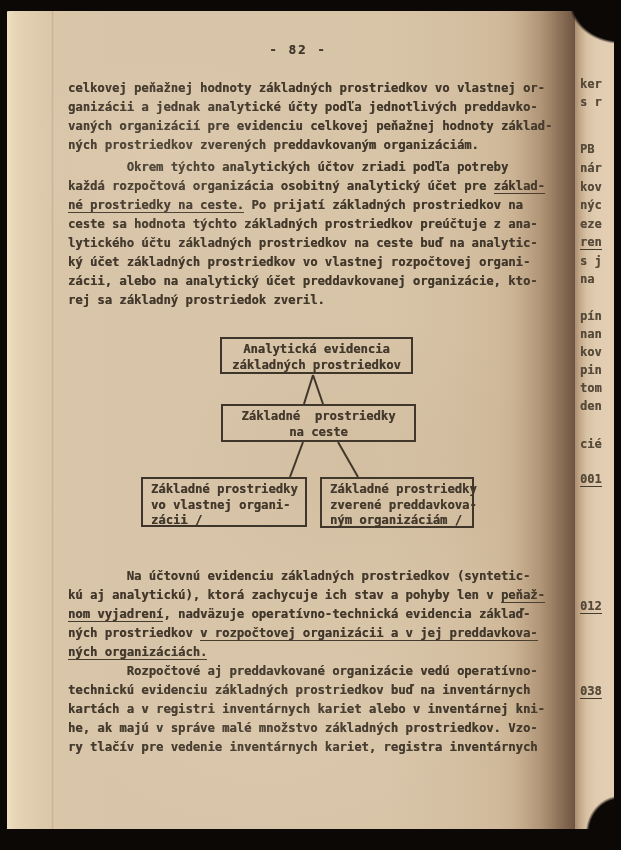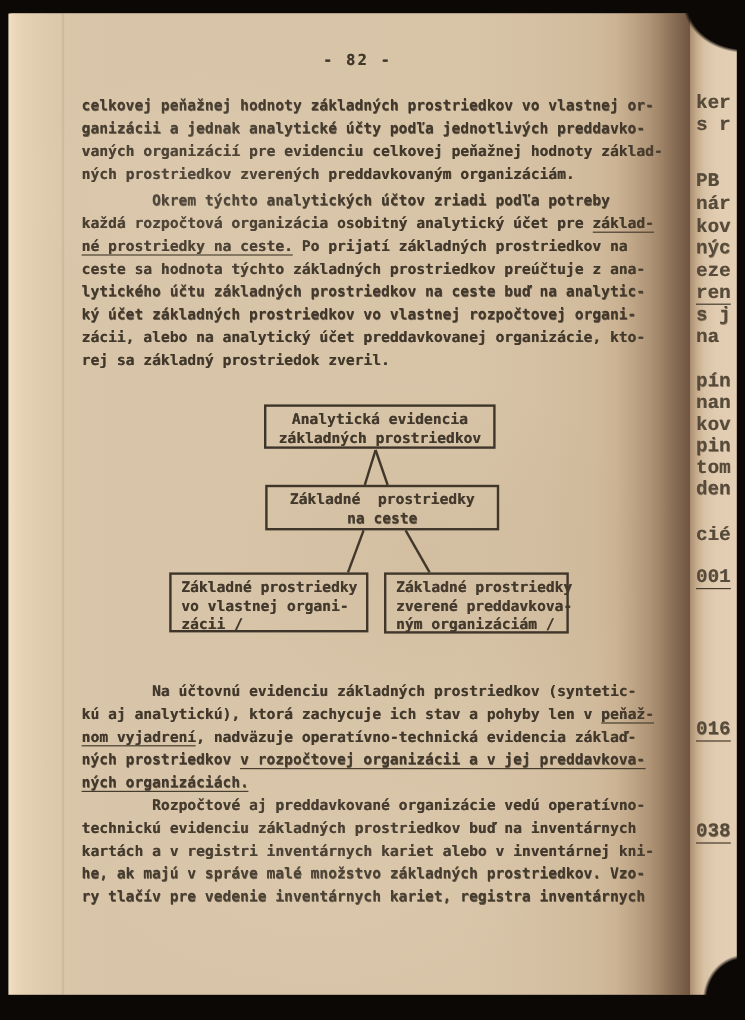--- a/index.html
+++ b/index.html
@@ -62,23 +62,22 @@
   .b3{left:313px;top:466px;width:154px;height:51px;padding-left:8px;}
   .connectors{position:absolute;left:0;top:0;width:568px;height:818px;pointer-events:none;}
   .connectors line{stroke:#3e352a;stroke-width:2;}
   
   .next-page{
     position:absolute;left:575px;top:13px;width:39px;height:816px;overflow:hidden;
     background:linear-gradient(90deg,#a98d71 0%,#c3a888 12%,#d8c2a5 30%,#e2ccb1 55%,#e4cfb4 100%);
   }
   .frag{
     position:absolute;left:5px;white-space:nowrap;
-    font-size:16px;font-weight:bold;color:#564a3a;
+    font-size:12px;font-weight:bold;color:#564a3a;
     text-shadow:0.3px 0.3px 0.5px rgba(80,66,50,0.6);
-    font-family:Liberation Mono, monospace;
   }
   
   .corner-tr{
     position:absolute;right:0;top:0;width:62px;height:52px;z-index:5;pointer-events:none;
     background:radial-gradient(ellipse at top right, var(--frame) 56%, rgba(11,8,6,0) 60%);
   }
   .corner-br{
     position:absolute;right:0;bottom:16px;width:44px;height:48px;z-index:5;pointer-events:none;
     background:radial-gradient(ellipse at bottom right, var(--frame) 52%, rgba(11,8,6,0) 57%);
   }
@@ -153,19 +152,19 @@
     <div class="frag" style="top: 241px;">s j</div>
     <div class="frag" style="top: 259px; text-align: right;">na</div>
     <div class="frag" style="top: 296px;">pín</div>
     <div class="frag" style="top: 314px;">nan</div>
     <div class="frag" style="top: 332px;">kov</div>
     <div class="frag" style="top: 350px; text-align: center;">pin</div>
     <div class="frag" style="top: 368px;">tom</div>
     <div class="frag" style="top: 386px; text-align: center;">den</div>
     <div class="frag" style="top: 424px; text-align: right;">cié</div>
     <div class="frag u" style="top: 459px;">001</div>
-    <div class="frag u" style="top: 586px;">016</div>
+    <div class="frag u" style="top: 586px;">012</div>
     <div class="frag u" style="top: 671px;">038</div>
   </div>
 
 <div class="corner-tl"></div>
 <div class="corner-tr"></div>
 <div class="corner-br"></div>
 
 </body></html>

